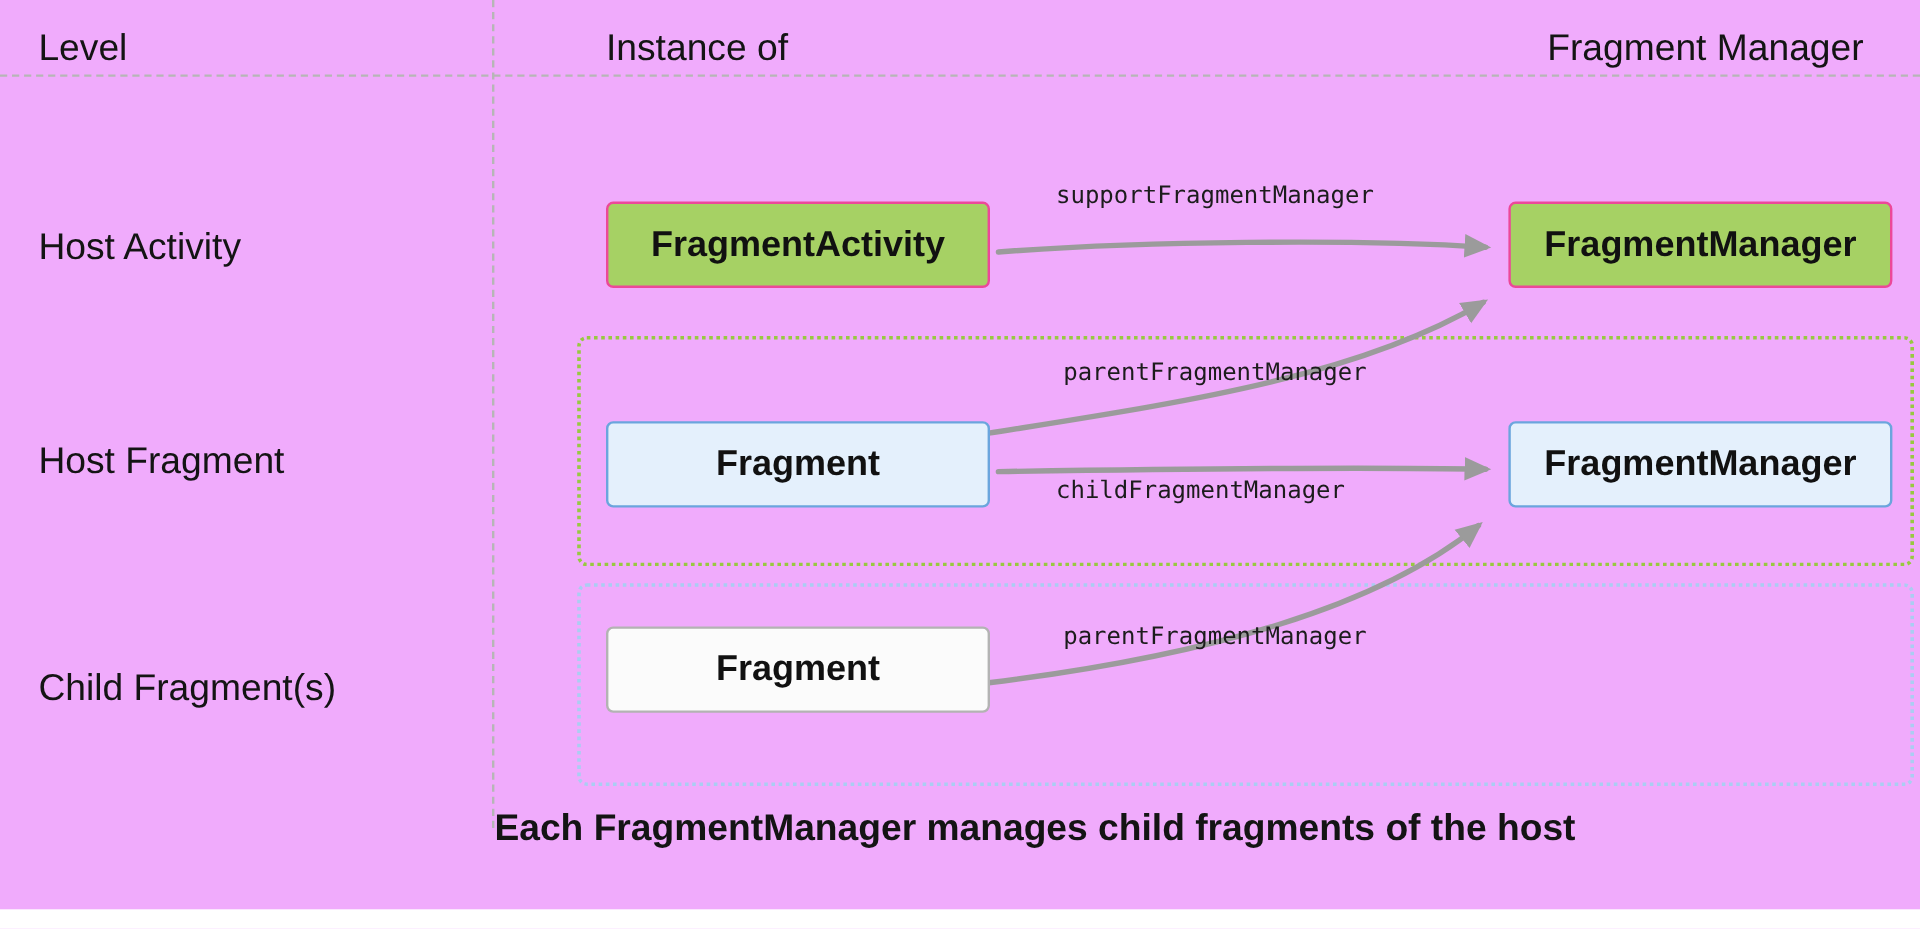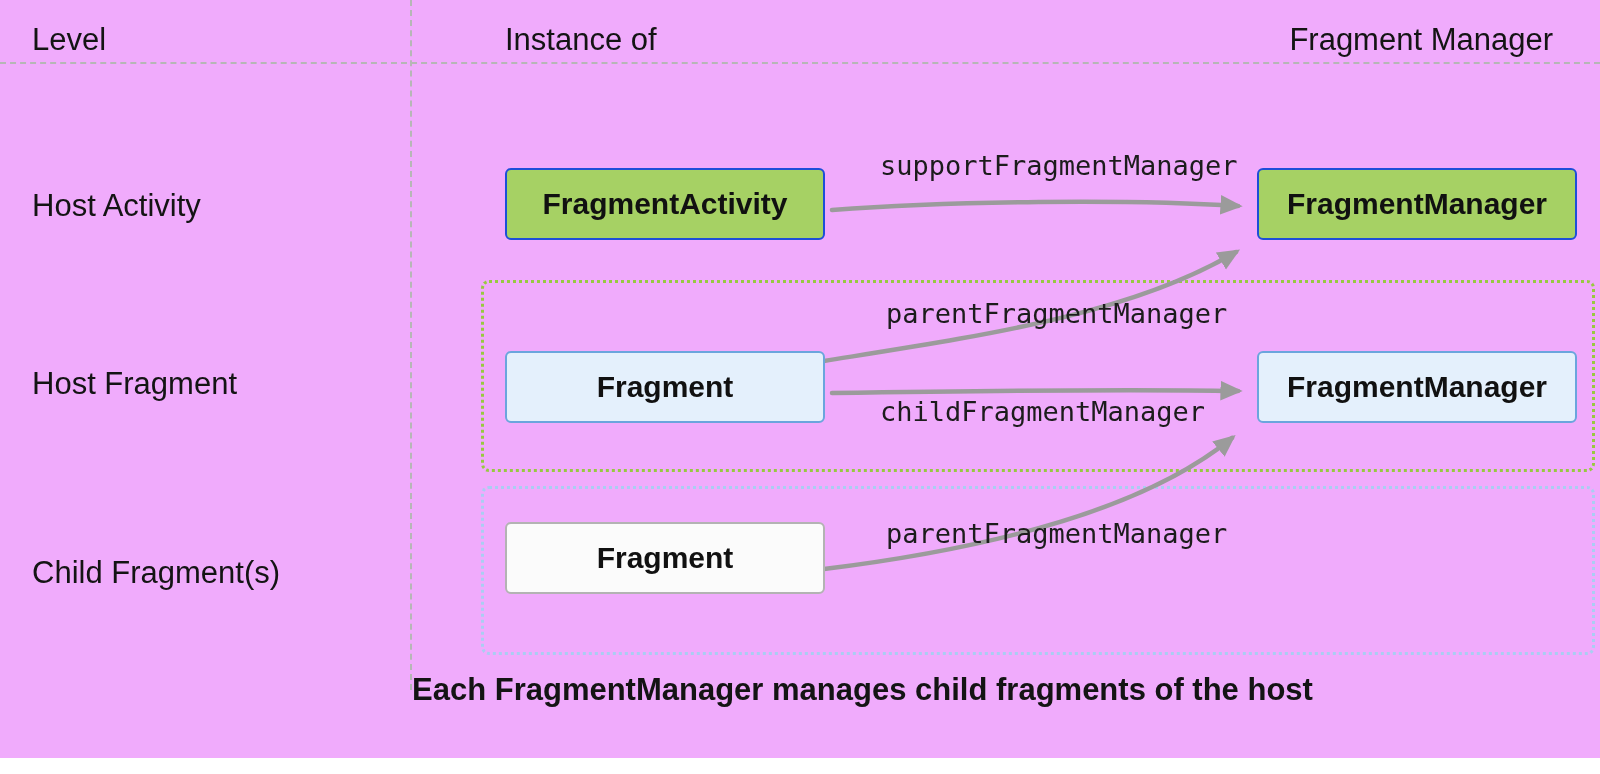--- a/index.html
+++ b/index.html
@@ -46,35 +46,35 @@
 
   
   .node {
     position: absolute;
     width: 320px; height: 72px;
     border-radius: 6px;
     display: flex; align-items: center; justify-content: center;
     font-size: 30px; font-weight: bold; color: #111;
     white-space: nowrap;
   }
-  .node-green { background: #a6d164; border: 2px solid #1d4ed8; }
+  .node-green { background: #a6d164; border: 2px solid #ec4899; }
   .node-blue  { background: #e4f0fc; border: 2px solid #6ba5dd; }
   .node-white { background: #fbfbfb; border: 2px solid #b3b3b3; }
 
   .n-fragment-activity { left: 505px;  top: 168px; }
   .n-fm-top            { left: 1257px; top: 168px; }
   .n-fragment-host     { left: 505px;  top: 351px; }
   .n-fm-child          { left: 1257px; top: 351px; }
   .n-fragment-child    { left: 505px;  top: 522px; }
 
   
   .edge-label {
     position: absolute;
     font-family: "DejaVu Sans Mono", "Liberation Mono", monospace;
-    font-size: 27px;
+    font-size: 20px;
     color: #1c1c1c;
     white-space: nowrap;
   }
   .el-support { left: 880px; top: 150px; }
   .el-parent1 { left: 886px; top: 298px; }
   .el-child   { left: 880px; top: 396px; }
   .el-parent2 { left: 886px; top: 518px; }
 
   
   svg.arrows { position: absolute; left: 0; top: 0; pointer-events: none; }

